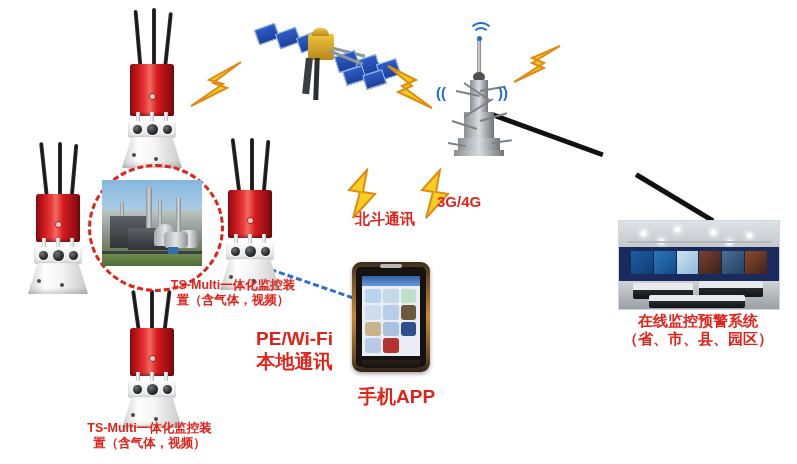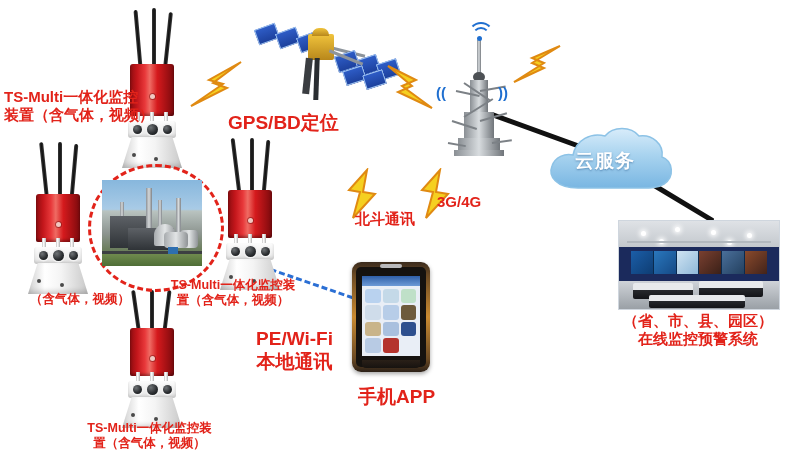--- a/index.html
+++ b/index.html
@@ -137,35 +137,20 @@
     <div class="twr-cross" style="left:30px;top:96px;width:34px;height:2px;transform:rotate(-32deg);"></div>
     <div class="twr-seg" style="left:20px;top:130px;width:50px;height:6px;"></div>
 
     <div class="wifi-arc" style="left:34px;top:2px;width:22px;height:22px;transform:rotate(0deg);"></div>
     <div class="wifi-arc" style="left:38px;top:7px;width:14px;height:14px;"></div>
     <div style="position:absolute;left:43px;top:16px;width:5px;height:5px;border-radius:50%;background:#1f6fd0;"></div>
     <div class="wave" style="left:2px;top:64px;font-size:15px;transform:scaleX(-1);">))</div>
     <div class="wave" style="left:64px;top:64px;font-size:15px;">))</div>
   </div>
 
-  <div class="cloud" style="left:542px;top:124px;width:136px;height:72px;">
-    <svg width="136" height="72" viewBox="0 0 136 72">
-      <defs>
-        <linearGradient id="cg" x1="0" y1="0" x2="0" y2="1">
-          <stop offset="0%" stop-color="#d8ecfa"></stop>
-          <stop offset="45%" stop-color="#a8d3ef"></stop>
-          <stop offset="100%" stop-color="#79b6e2"></stop>
-        </linearGradient>
-      </defs>
-      <path d="M36 64 C14 64 6 52 10 42 C13 33 23 29 31 31 C34 16 49 8 63 12
-               C71 2 89 2 97 12 C110 10 122 20 120 33 C131 37 133 53 122 60
-               C116 64 108 64 100 64 Z" fill="url(#cg)" stroke="#8cc2e6" stroke-width="1.5"></path>
-    </svg>
-    <div class="cloud-txt" style="left:33px;top:24px;">云服务</div>
-  </div>
 
   <div class="bolt" style="left:183px;top:58px;">
     <svg width="66" height="52" viewBox="0 0 66 52">
           <path d="M58 4 L26 22 L40 26 L8 48 L44 30 L30 25 Z" fill="#f5d020" stroke="#e08a12" stroke-width="2"></path>
         </svg>
   </div>
   <div class="bolt" style="left:382px;top:62px;">
     <svg width="56" height="52" viewBox="0 0 56 52">
           <path d="M6 4 L34 18 L20 24 L50 46 L16 30 L30 24 Z" fill="#f5d020" stroke="#e08a12" stroke-width="2"></path>
         </svg>
@@ -319,52 +304,46 @@
         <i style="flex:1;background:linear-gradient(135deg,#4a6f9a,#23405f);border-right:1px solid #0a2a4e;"></i>
         <i style="flex:1;background:linear-gradient(135deg,#8a4a2c,#42231a);"></i>
       </div>
       <div class="ctrl-floor"></div>
       <div class="desk" style="left:14px;top:62px;width:60px;height:16px;"></div>
       <div class="desk" style="left:80px;top:60px;width:64px;height:16px;"></div>
       <div class="desk" style="left:30px;top:74px;width:96px;height:13px;"></div>
     </div>
   </div>
 
-  <div class="lbl mid" style="left:4px;top:88px;width:134px;">
-    <div>TS-Multi一体化监控</div>
-    <div>装置（含气体，视频）</div>
-  </div>
 
   <div class="lbl sm" style="left:0px;top:292px;width:160px;">
-    <div>（含气体，视频）</div>
   </div>
 
   <div class="lbl sm" style="left:158px;top:278px;width:150px;">
     <div>TS-Multi一体化监控装</div>
     <div>置（含气体，视频）</div>
   </div>
 
   <div class="lbl sm" style="left:72px;top:421px;width:155px;">
     <div>TS-Multi一体化监控装</div>
     <div>置（含气体，视频）</div>
   </div>
 
-  <div class="lbl big" style="left:228px;top:111px;">GPS/BD定位</div>
 
   <div class="lbl mid" style="left:355px;top:210px;">北斗通讯</div>
 
   <div class="lbl mid" style="left:437px;top:193px;">3G/4G</div>
 
 
   <div class="lbl big" style="left:358px;top:385px;width:68px;">手机APP</div>
 
   <div class="lbl big" style="left:242px;top:327px;width:105px;">
     <div>PE/Wi-Fi</div>
     <div>本地通讯</div>
   </div>
 
   <div class="lbl mid" style="left:612px;top:312px;width:172px;">
+    <div>在线监控预警系统</div>
     <div>（省、市、县、园区）</div>
-    <div>在线监控预警系统</div>
   </div>
 
 </div>
 </div>
 
 </body></html>

